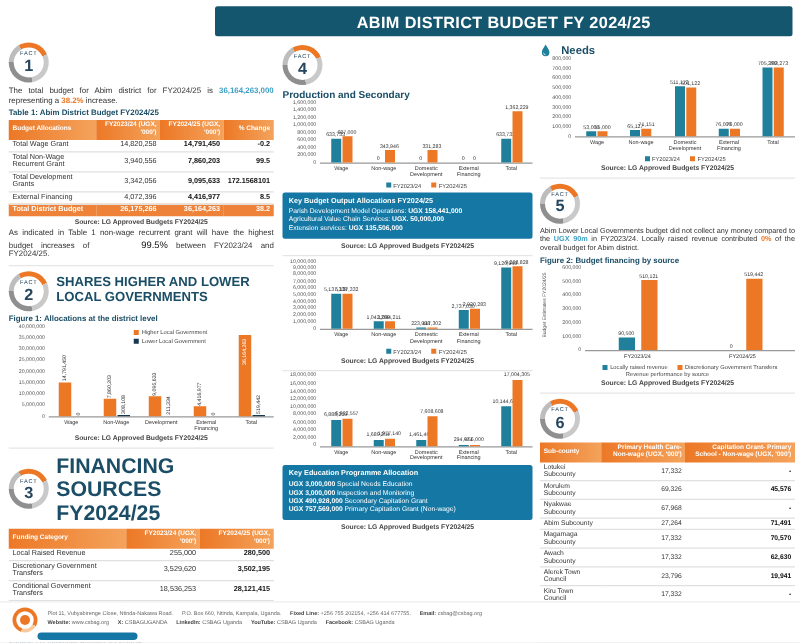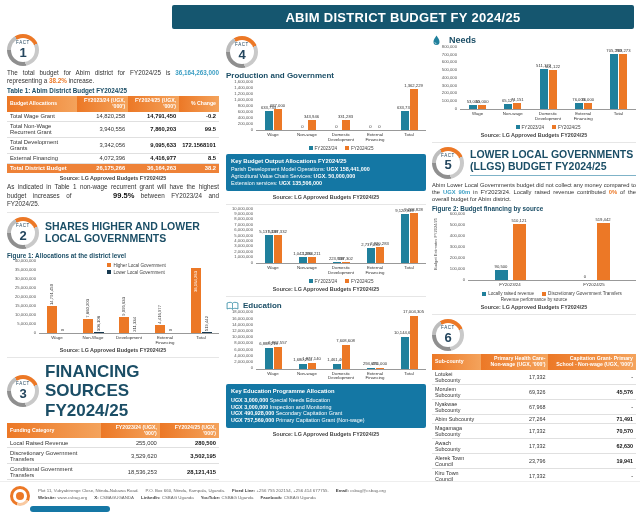--- a/index.html
+++ b/index.html
@@ -21,21 +21,21 @@
   .badge .inner{position:absolute;inset:4px;background:#fff;border-radius:50%;display:flex;
          flex-direction:column;align-items:center;justify-content:center;color:#24465E;}
   .badge .w{font-size:4.5px;letter-spacing:.6px;line-height:1;}
   .badge .n{font-size:13px;font-weight:bold;line-height:1;}
   .ftitle{font-weight:bold;color:#1B4E66;font-size:10.5px;line-height:1.12;}
   .stitle{font-weight:bold;color:#1B4E66;font-size:8px;display:flex;align-items:center;gap:4px;margin:3px 0 2px 0;}
   .caption{font-weight:bold;color:#1B4E66;font-size:6.3px;margin:2px 0;}
   .para{font-size:6.3px;line-height:1.25;text-align:justify;margin:2px 0;}
   .blue{color:#3D9FC4;font-weight:bold;}
   .orange{color:#EC7826;font-weight:bold;}
-  .bignote{font-weight:bold;color:#111;margin-left:35px;}
+  .bignote{font-weight:normal;color:#111;margin-left:35px;}
   .src{font-size:5.4px;font-weight:bold;color:#444;text-align:center;margin:2px 0;}
   .src.left{text-align:left;color:#1B4E66;}
   
   table.tbl{width:100%;border-collapse:collapse;}
   .tbl th{background:linear-gradient(90deg,#EC7826,#F4A35C);color:#fff;font-size:5.2px;
           padding:2px 3px;text-align:right;line-height:1.15;font-weight:bold;}
   .tbl th:first-child{text-align:left;}
   .tbl td{font-size:5.8px;padding:1.5px 3px;border-bottom:.5px solid #e0e0e0;text-align:right;}
   .tbl td:first-child{text-align:left;}
   .tbl td:nth-child(n+3){font-weight:bold;color:#111;}
@@ -309,21 +309,21 @@
   <div class="colM">
     <div class="fact-head">
       <div class="badge">
         <div class="inner">
             <span class="w">FACT</span>
             <span class="n">4</span>
           </div>
       </div>
     </div>
     <div class="stitle">
-      <span>Production and Government</span>
+      <span>Production and Secondary</span>
     </div>
     <div class="chart" style="padding-left:30px">
         <div class="plot" style="height: 48px;">
           <div class="ytick" style="bottom: -2px;">0</div>
           <div class="ytick" style="bottom: 4px;">200,000</div>
           <div class="ytick" style="bottom: 10px;">400,000</div>
           <div class="ytick" style="bottom: 16px;">600,000</div>
           <div class="ytick" style="bottom: 22px;">800,000</div>
           <div class="ytick" style="bottom: 28px;">1,000,000</div>
           <div class="ytick" style="bottom: 34px;">1,200,000</div>
@@ -493,29 +493,20 @@
           <div class="xlab">External Financing</div>
           <div class="xlab">Total</div>
         </div>
         <div class="legend">
           <div class="litem"><div class="lsw" style="background: rgb(32, 128, 156);"></div>FY2023/24</div>
           <div class="litem"><div class="lsw" style="background: rgb(236, 120, 38);"></div>FY2024/25</div>
         </div>
       </div>
     <div class="src">Source: LG Approved Budgets FY2024/25</div>
     <div class="divider"></div>
-    <div class="stitle">
-      <span class="sic">
-        <svg viewBox="0 0 24 16" width="13" height="10">
-            <path d="M2 2.5c4-1.8 8-1.8 10 .5 2-2.3 6-2.3 10-.5v11c-4-1.8-8-1.8-10 .5-2-2.3-6-2.3-10-.5z" fill="none" stroke="#20809C" stroke-width="1.4"></path>
-            <path d="M12 3v11" stroke="#20809C" stroke-width="1.2"></path>
-          </svg>
-      </span>
-      <span>Education</span>
-    </div>
     <div class="chart" style="padding-left:30px">
         <div class="plot" style="height: 56px;">
           <div class="ytick" style="bottom: -2px;">0</div>
           <div class="ytick" style="bottom: 4.22222px;">2,000,000</div>
           <div class="ytick" style="bottom: 10.4444px;">4,000,000</div>
           <div class="ytick" style="bottom: 16.6667px;">6,000,000</div>
           <div class="ytick" style="bottom: 22.8889px;">8,000,000</div>
           <div class="ytick" style="bottom: 29.1111px;">10,000,000</div>
           <div class="ytick" style="bottom: 35.3333px;">12,000,000</div>
           <div class="ytick" style="bottom: 41.5556px;">14,000,000</div>
@@ -698,21 +689,20 @@
       </div>
     <div class="src">Source: LG Approved Budgets FY2024/25</div>
     <div class="divider"></div>
     <div class="fact-head">
       <div class="badge" style="--a:200deg">
         <div class="inner">
             <span class="w">FACT</span>
             <span class="n">5</span>
           </div>
       </div>
-      <div class="ftitle" style="border-bottom:1.5px solid #7FB3C8;padding-bottom:2px">LOWER LOCAL GOVERNMENTS (LLGS) BUDGET FY2024/25</div>
     </div>
     <div class="para" style="font-size:5.8px">
       <span>Abim Lower Local Governments budget did not collect any money compared to the</span>
       <span class="blue">UGX 90m</span>
       <span>in FY2023/24. Locally raised revenue contributed</span>
       <span class="orange">0%</span>
       <span>of the overall budget for Abim district.</span>
     </div>
     <div class="caption">Figure 2: Budget financing by source</div>
     <div class="chart" style="padding-left:36px">

